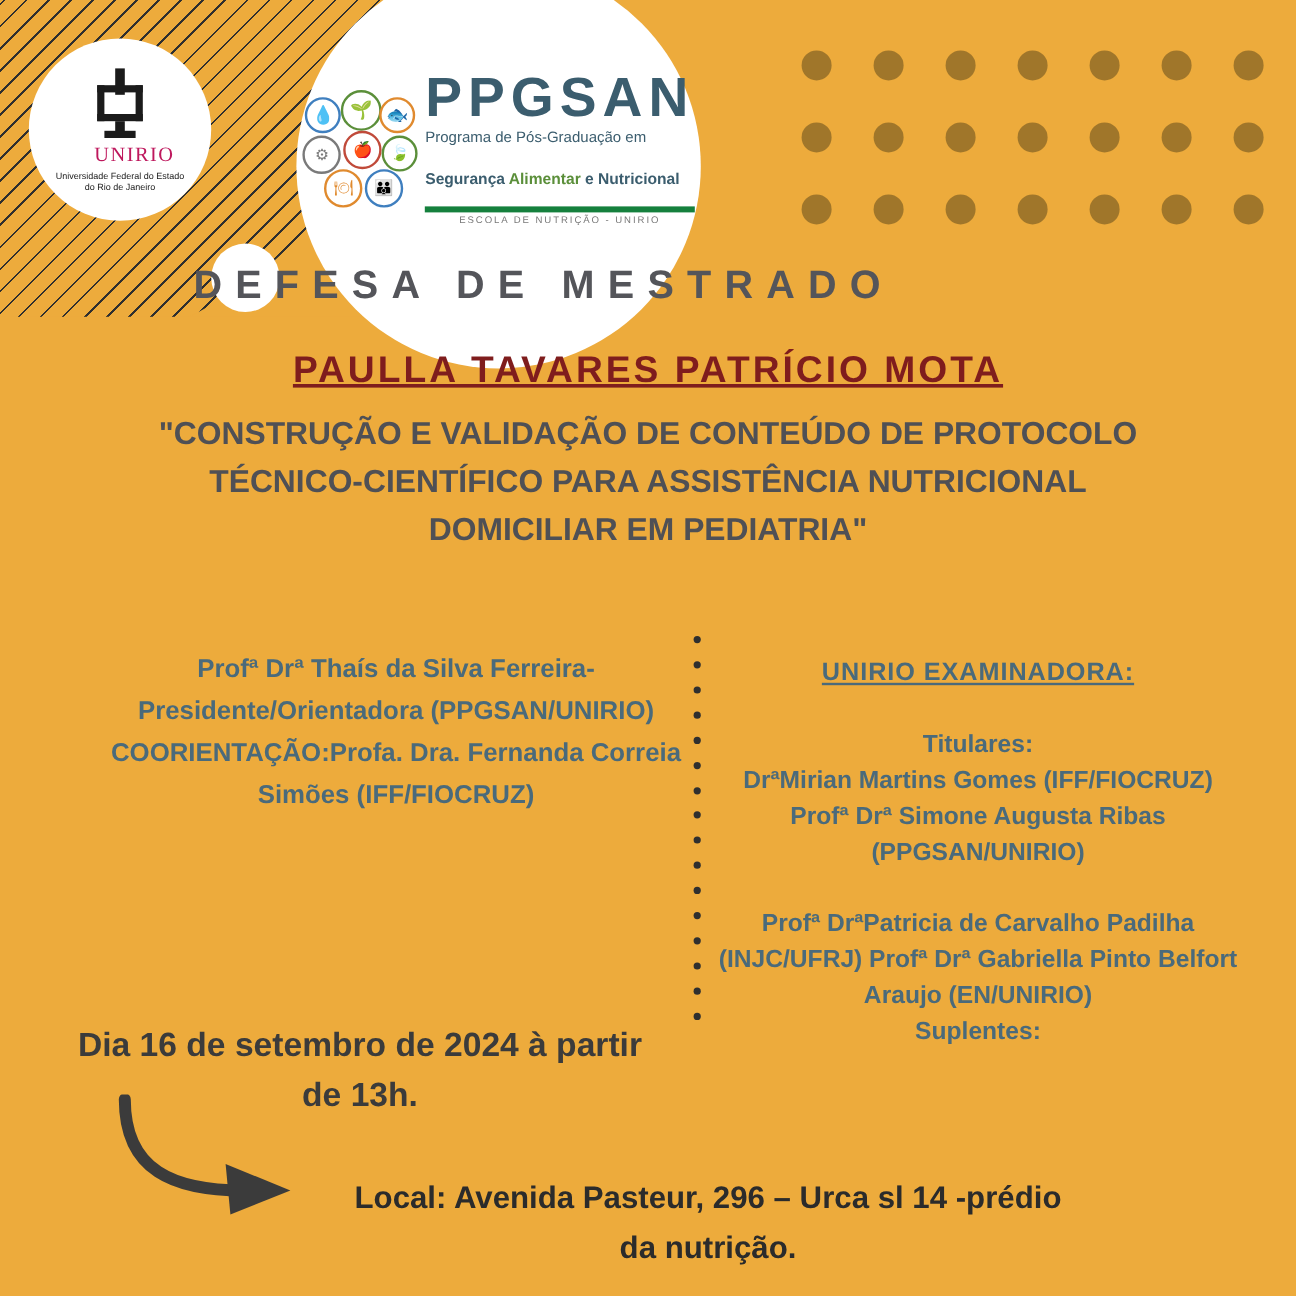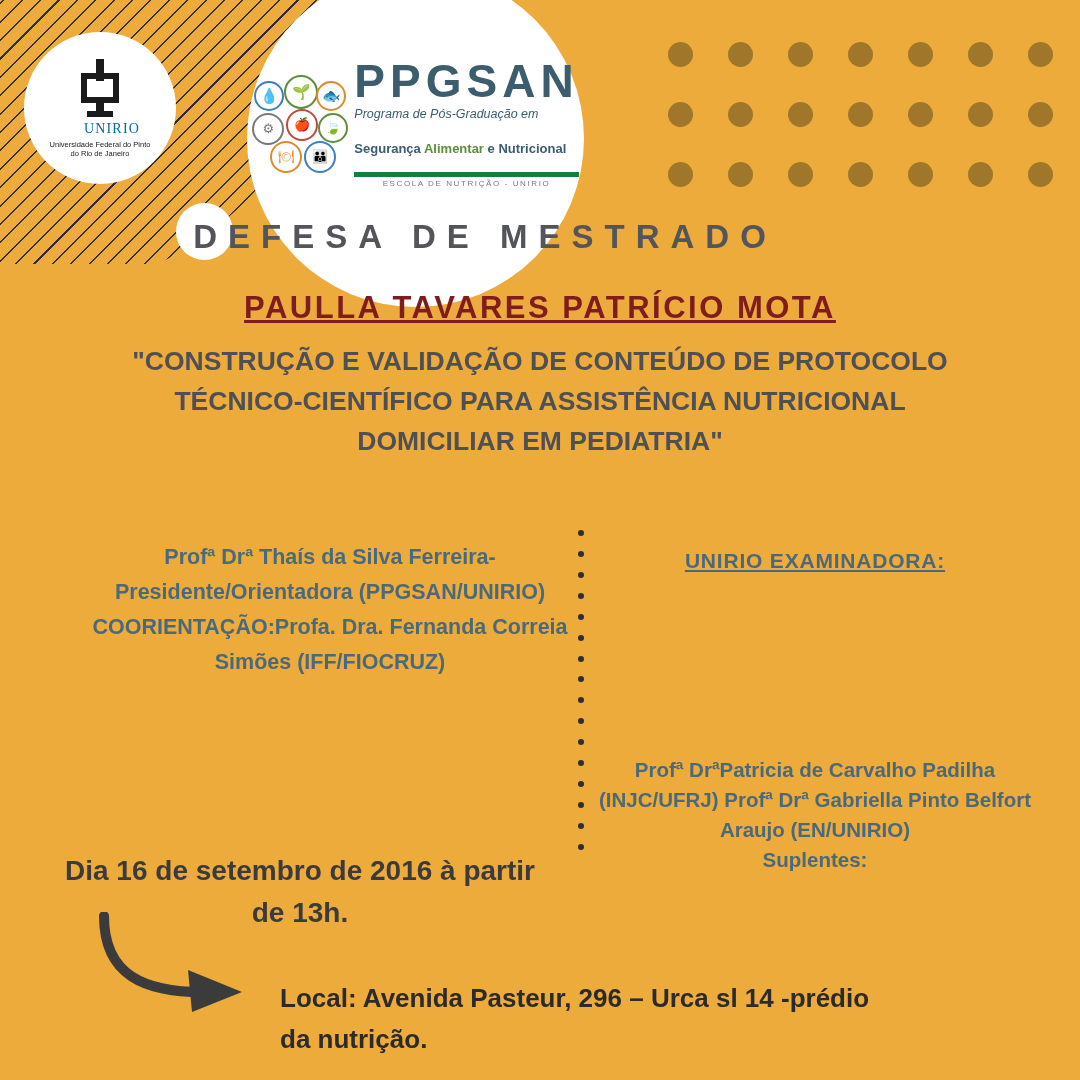--- a/index.html
+++ b/index.html
@@ -103,23 +103,23 @@
     width: 54px;
     height: 58px;
     position: relative;
     margin-bottom: 3px;
   }
   .unirio-mark .bar {
     position: absolute;
     background: #1b1b1b;
   }
   .unirio-name {
-    font-size: 14px;
+    font-size: 17px;
     letter-spacing: 1.2px;
-    color: #0369a1;
+    color: #be185d;
     font-weight: 400;
     font-family: "Liberation Serif", serif;
     margin-top: 1px;
     margin-left: 24px;
   }
   .unirio-sub {
     font-size: 7.5px;
     line-height: 9px;
     color: #1b1b1b;
     text-align: center;
@@ -158,21 +158,20 @@
     letter-spacing: 5px;
     color: #3b5d6e;
     font-weight: bold;
     line-height: 1;
     font-family: "Liberation Sans", sans-serif;
   }
   .ppgsan-l1 {
     font-size: 12.5px;
     color: #3b5d6e;
     margin-top: 3px;
-    font-style: italic;
   }
   .ppgsan-l2 {
     font-size: 13px;
     color: #3b5d6e;
     font-weight: bold;
     margin-top: 20px;
   }
   .ppgsan-l2 .green { color: #5b8f3a; }
   .ppgsan-l3 {
     font-size: 8px;
@@ -189,21 +188,20 @@
     position: absolute;
     top: 218px;
     left: 0;
     width: 906px;
     text-align: center;
     font-size: 33px;
     font-weight: bold;
     letter-spacing: 11px;
     color: #54555a;
     z-index: 4;
-    margin-left: 32px;
   }
   .name {
     position: absolute;
     top: 290px;
     left: 0;
     width: 1080px;
     text-align: center;
     font-size: 31px;
     font-weight: bold;
     letter-spacing: 2.5px;
@@ -308,21 +306,21 @@
     line-height: 42px;
     color: #3b3b3b;
     z-index: 4;
   }
 
   .local-text {
     position: absolute;
     top: 978px;
     left: 280px;
     width: 620px;
-    text-align: left;
+    text-align: center;
     font-size: 26px;
     font-weight: bold;
     line-height: 41px;
     color: #2b2b2b;
     z-index: 4;
   }
 
   .arrow {
     position: absolute;
     left: 96px;
@@ -370,21 +368,21 @@
     <div class="unirio-mark">
       <div class="bar" style="left:23px; top:0; width:8px; height:22px;"></div>
       <div class="bar" style="left:8px; top:14px; width:38px; height:6px;"></div>
       <div class="bar" style="left:8px; top:14px; width:6px; height:30px;"></div>
       <div class="bar" style="left:40px; top:14px; width:6px; height:30px;"></div>
       <div class="bar" style="left:8px; top:38px; width:38px; height:6px;"></div>
       <div class="bar" style="left:23px; top:44px; width:8px; height:14px;"></div>
       <div class="bar" style="left:14px; top:52px; width:26px; height:6px;"></div>
     </div>
     <div class="unirio-name">UNIRIO</div>
-    <div class="unirio-sub">Universidade Federal do Pinto do Rio de Janeiro</div>
+    <div class="unirio-sub">Universidade Federal do Estado do Rio de Janeiro</div>
   </div>
 
   <div class="circle-white circle-ppgsan">
     <div class="ppgsan-wrap">
       <div class="ppgsan-icons">
         <div class="ico" style="left:2px; top:6px; width:26px; height:26px; border-color:#3f7fbf; color:#3f7fbf;">💧</div>
         <div class="ico" style="left:32px; top:0px; width:30px; height:30px; border-color:#5b8f3a; color:#5b8f3a;">🌱</div>
         <div class="ico" style="left:64px; top:6px; width:26px; height:26px; border-color:#e08a2e; color:#e08a2e;">🐟</div>
         <div class="ico" style="left:0px; top:38px; width:28px; height:28px; border-color:#7a7a7a; color:#7a7a7a; font-size:13px;">⚙</div>
         <div class="ico" style="left:34px; top:34px; width:28px; height:28px; border-color:#c04a3a; color:#c04a3a; font-size:13px;">🍎</div>
@@ -422,26 +420,30 @@
       <span></span>
       <span></span>
       <span></span>
       <span></span>
       <span></span>
       <span></span>
       <span></span>
   </div>
 
   <div class="banca-label">UNIRIO EXAMINADORA: </div>
+  <div class="banca-block banca-titulares">
+    <div>Titulares:</div>
+    <div>DrªMirian Martins Gomes (IFF/FIOCRUZ) Profª Drª Simone Augusta Ribas (PPGSAN/UNIRIO)</div>
+  </div>
   <div class="banca-block banca-suplentes">
     <div>Profª DrªPatricia de Carvalho Padilha (INJC/UFRJ) Profª Drª Gabriella Pinto Belfort Araujo (EN/UNIRIO)</div>
     <div>Suplentes:</div>
   </div>
 
-  <div class="date-text">Dia 16 de setembro de 2016 à partir de 13h.</div>
+  <div class="date-text">Dia 16 de setembro de 2024 à partir de 13h.</div>
 
   <svg class="arrow" width="170" height="110" viewBox="0 0 170 110">
     <path d="M8,4 C8,62 46,82 116,80" stroke="#3b3b3b" stroke-width="10" fill="none" stroke-linecap="round"></path>
     <path d="M92,58 L146,80 L96,100 Z" fill="#3b3b3b"></path>
   </svg>
 
   <div class="local-text">Local: Avenida Pasteur, 296 – Urca  sl 14 -prédio da nutrição.</div>
 
 </div>
 

